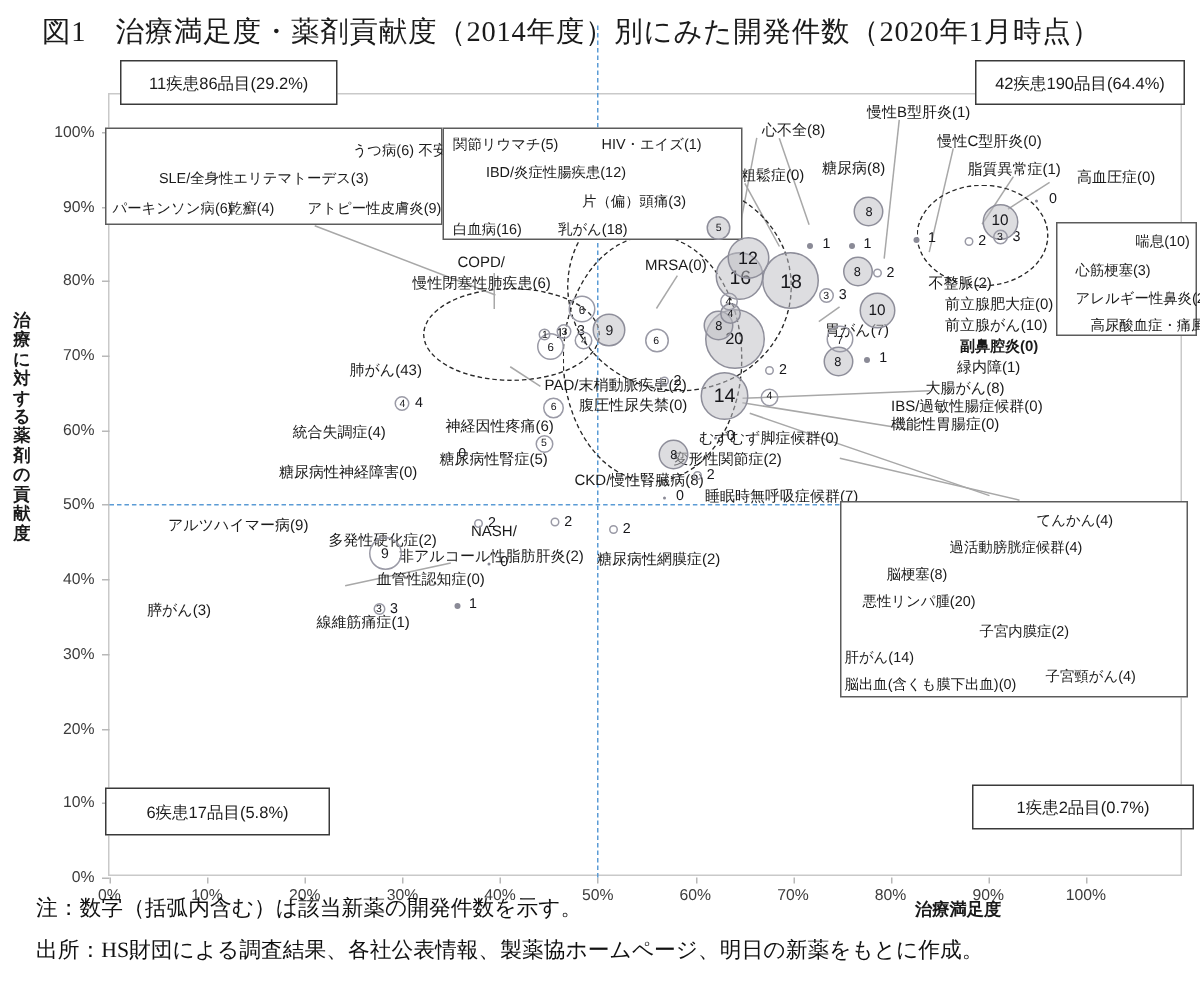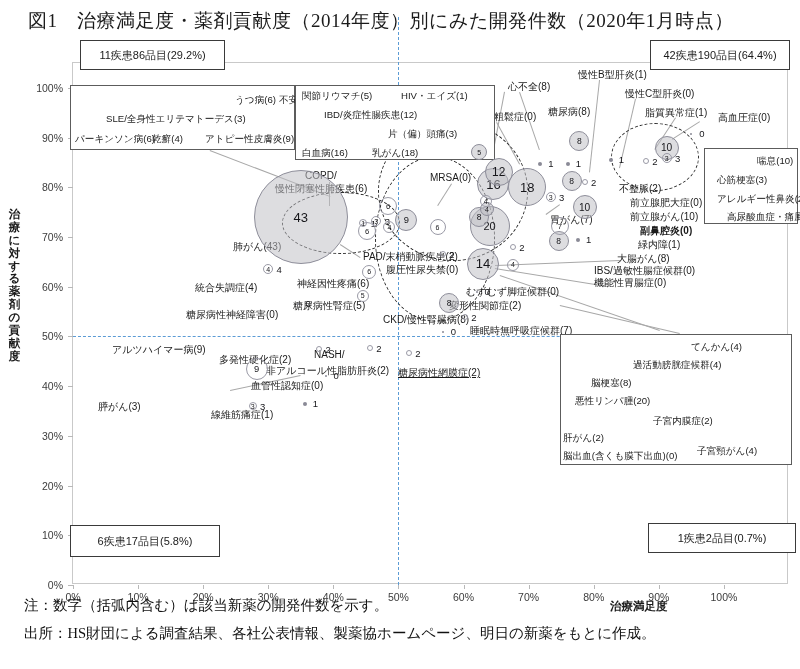--- a/index.html
+++ b/index.html
@@ -226,21 +226,20 @@
     <div class="x-tick-label" style="left: 585.818px; top: 528px;">90%</div>
     <div class="x-tick-mark" style="left: 585.818px; top: 522px;"></div>
     <div class="x-tick-label" style="left: 650.909px; top: 528px;">100%</div>
     <div class="x-tick-mark" style="left: 650.909px; top: 522px;"></div>
     <div class="guide-v" style="left: 325.455px; top: -46px; height: 568px; width: 0px;"></div>
     <div class="guide-h" style="top: 273.429px; left: 0px; width: 716px; height: 0px;"></div>
     <div class="ellipse" style="left: 268px; top: 160px; width: 118px; height: 62px;"></div>
     <div class="ellipse" style="left: 380px; top: 128px; width: 150px; height: 140px;"></div>
     <div class="ellipse" style="left: 362px; top: 176px; width: 120px; height: 165px;"></div>
     <div class="ellipse" style="left: 582px; top: 94px; width: 88px; height: 68px;"></div>
-    <div class="bubble" style="left: 227.818px; top: 154.114px; width: 94px; height: 94px; font-size: 13px; z-index: 53;">43</div>
     <div class="bubble hollow" style="left: 290.305px; top: 160.08px; width: 8px; height: 8px; font-size: 7px; z-index: 96;">1</div>
     <div class="bubble hollow" style="left: 294.211px; top: 168.034px; width: 18px; height: 18px; font-size: 7.65px; z-index: 91;">6</div>
     <div class="bubble hollow" style="left: 303.324px; top: 158.091px; width: 10px; height: 10px; font-size: 7px; z-index: 95;">3</div>
     <div class="bubble hollow" style="left: 315.04px; top: 143.177px; width: 18px; height: 18px; font-size: 7.65px; z-index: 91;">6</div>
     <div class="bubble hollow" style="left: 316.342px; top: 164.057px; width: 12px; height: 12px; font-size: 7px; z-index: 94;">4</div>
     <div class="bubble" style="left: 333.265px; top: 157.097px; width: 22px; height: 22px; font-size: 9.35px; z-index: 89;">9</div>
     <div class="bubble hollow" style="left: 296.164px; top: 208.8px; width: 14px; height: 14px; font-size: 7px; z-index: 93;">6</div>
     <div class="bubble hollow" style="left: 289.655px; top: 232.663px; width: 12px; height: 12px; font-size: 7px; z-index: 94;">5</div>
     <div class="bubble hollow" style="left: 195.273px; top: 206.314px; width: 10px; height: 10px; font-size: 7px; z-index: 95;">4</div>
     <div class="bubble dot" style="left: 224.564px; top: 241.114px; width: 2px; height: 2px; font-size: 7px; z-index: 99;"></div>
@@ -340,21 +339,21 @@
     <div class="gline" style="left: 12px; top: 25px;">心筋梗塞(3)</div>
     <div class="gline" style="left: 12px; top: 44px;">アレルギー性鼻炎(2)</div>
     <div class="gline" style="left: 22px; top: 62px;">高尿酸血症・痛風(0)</div>
   </div>
 <div class="group-box" style="left: 560px; top: 334px; width: 232px; height: 131px;">
     <div class="gline" style="left: 130px; top: 6px;">てんかん(4)</div>
     <div class="gline" style="left: 72px; top: 24px;">過活動膀胱症候群(4)</div>
     <div class="gline" style="left: 30px; top: 42px;">脳梗塞(8)</div>
     <div class="gline" style="left: 14px; top: 60px;">悪性リンパ腫(20)</div>
     <div class="gline" style="left: 92px; top: 80px;">子宮内膜症(2)</div>
-    <div class="gline" style="left: 2px; top: 97px;">肝がん(2)</div>
+    <div class="gline" style="left: 2px; top: 97px;">肝がん(14)</div>
     <div class="gline" style="left: 136px; top: 110px;">子宮頸がん(4)</div>
     <div class="gline" style="left: 2px; top: 115px;">脳出血(含くも膜下出血)(0)</div>
   </div>
 <div class="leader" style="left: 210px; top: 150px; width: 128.515px; transform: rotate(20.9735deg);"></div>
 <div class="leader" style="left: 505px; top: 92px; width: 59.0339px; transform: rotate(100.739deg);"></div>
 <div class="leader" style="left: 520px; top: 92px; width: 61.3514px; transform: rotate(70.9744deg);"></div>
 <div class="leader" style="left: 478px; top: 122px; width: 40.4969px; transform: rotate(69.7751deg);"></div>
 <div class="leader" style="left: 497px; top: 122px; width: 47.8853px; transform: rotate(61.294deg);"></div>
 <div class="leader" style="left: 600px; top: 80px; width: 92.5419px; transform: rotate(96.2034deg);"></div>
 <div class="leader" style="left: 636px; top: 99px; width: 70.8308px; transform: rotate(103.055deg);"></div>
@@ -397,15 +396,15 @@
 <div class="lbl" style="left: 186px; top: 308px;">糖尿病性神経障害(0)</div>
 <div class="lbl" style="left: 466px; top: 285px;">むずむず脚症候群(0)</div>
 <div class="lbl" style="left: 449px; top: 299px;">変形性関節症(2)</div>
 <div class="lbl" style="left: 383px; top: 313px;">CKD/慢性腎臓病(8)</div>
 <div class="lbl" style="left: 470px; top: 324px;">睡眠時無呼吸症候群(7)</div>
 <div class="lbl" style="left: 112px; top: 343px;">アルツハイマー病(9)</div>
 <div class="lbl" style="left: 219px; top: 353px;">多発性硬化症(2)</div>
 <div class="lbl" style="left: 314px; top: 349px;">NASH/</div>
 <div class="lbl" style="left: 266px; top: 364px;">非アルコール性脂肪肝炎(2)</div>
 <div class="lbl" style="left: 251px; top: 379px;">血管性認知症(0)</div>
-<div class="lbl" style="left: 398px; top: 366px; text-decoration: underline;">糖尿病性網膜症(2)</div>
+<div class="lbl" style="left: 398px; top: 366px;">糖尿病性網膜症(2)</div>
 <div class="lbl" style="left: 98px; top: 400px;">膵がん(3)</div>
 <div class="lbl" style="left: 211px; top: 408px;">線維筋痛症(1)</div>
 
 </body></html>

